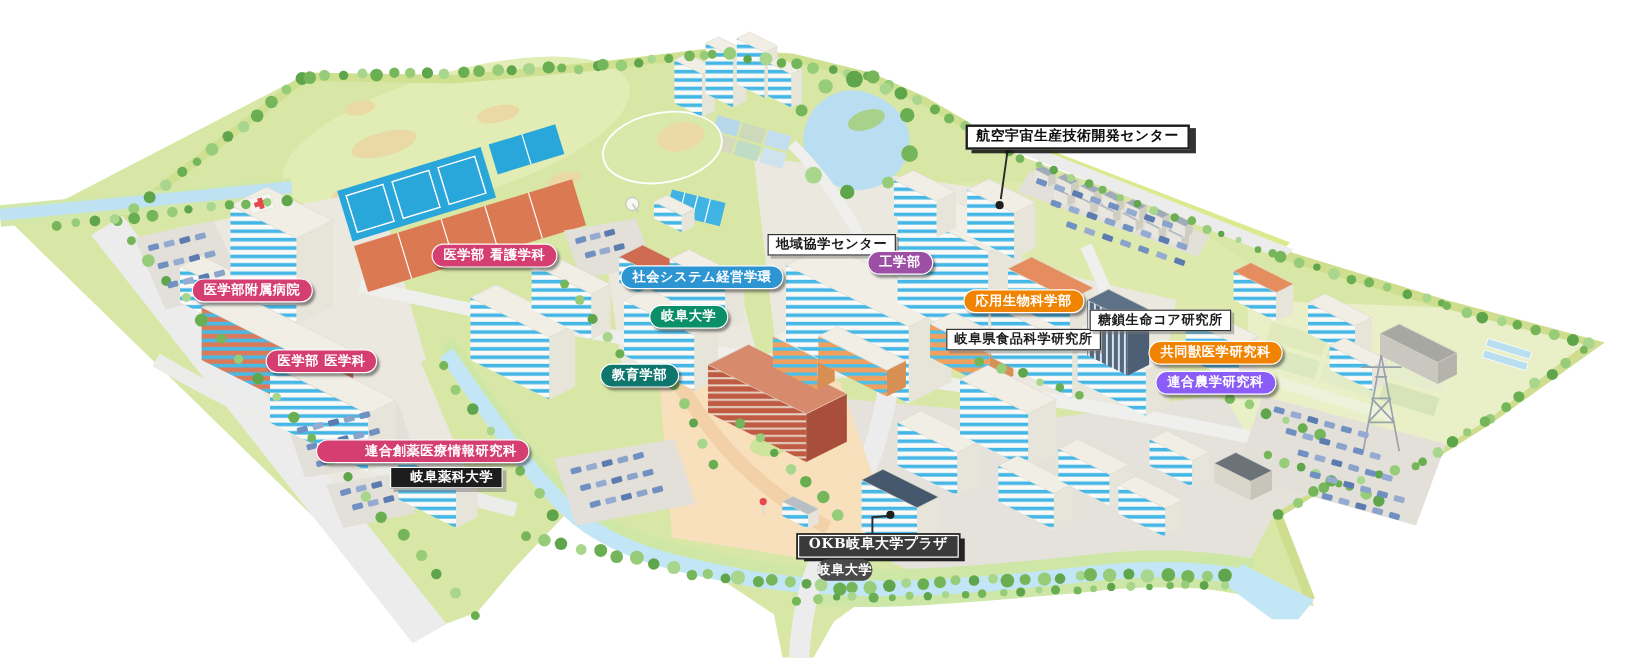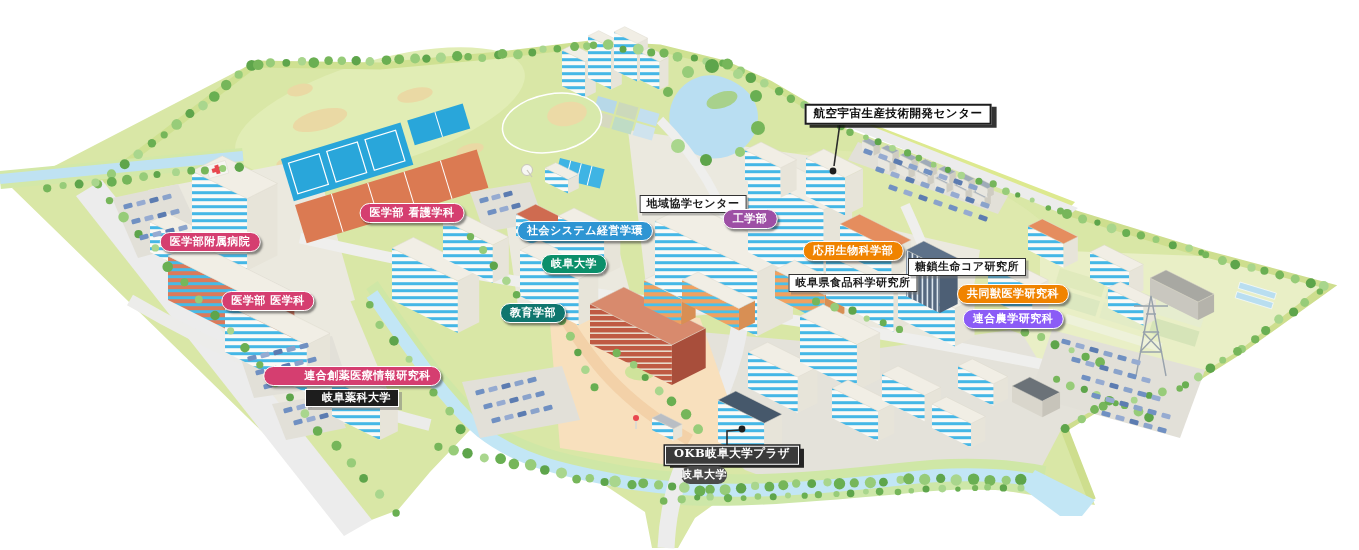--- a/index.html
+++ b/index.html
@@ -812,21 +812,21 @@
         <circle cx="833" cy="171" r="3.4" fill="#1e1e1e"></circle>
         <polyline points="727,447 727,431 740,430" fill="none" stroke="#2b2b2b" stroke-width="1.6"></polyline>
         <circle cx="742" cy="429" r="3.4" fill="#1e1e1e"></circle>
       </g>
   </svg>
   <div id="labels">
       <div class="label pill" style="left: 210px; top: 242px; background: rgb(213, 62, 112);">医学部附属病院</div>
       <div class="label pill" style="left: 412px; top: 213px; background: rgb(213, 62, 112);">医学部 看護学科</div>
       <div class="label pill" style="left: 268px; top: 301px; background: rgb(213, 62, 112);">医学部 医学科</div>
       <div class="label pill" style="left: 352px; top: 376px; background: rgb(213, 62, 112); padding-left: 40px;">連合創薬医療情報研究科</div>
-      <div class="label box-black" style="left: 352px; top: 398px; padding-left: 16px;">岐阜薬科大学</div>
+      <div class="label box-black" style="left: 372px; top: 398px; padding-left: 16px;">岐阜薬科大学</div>
       <div class="label pill" style="left: 585px; top: 231px; background: rgb(46, 149, 211);">社会システム経営学環</div>
       <div class="label pill" style="left: 574px; top: 264px; background: rgb(11, 143, 106);">岐阜大学</div>
       <div class="label pill" style="left: 533px; top: 313px; background: #0f766e;">教育学部</div>
       <div class="label box-white" style="left: 693px; top: 192px;">地域協学センター</div>
       <div class="label pill" style="left: 750px; top: 219px; background: rgb(157, 79, 165);">工学部</div>
       <div class="label pill" style="left: 853px; top: 251px; background: rgb(240, 131, 0);">応用生物科学部</div>
       <div class="label box-white" style="left: 853px; top: 271px;">岐阜県食品科学研究所</div>
       <div class="label box-white" style="left: 967px; top: 255px;">糖鎖生命コア研究所</div>
       <div class="label pill" style="left: 1013px; top: 279px; background: #8b5cf6; margin-top: 40px;">連合農学研究科</div>
       <div class="label pill" style="left: 1013px; top: 294px; background: rgb(240, 131, 0);">共同獣医学研究科</div>

